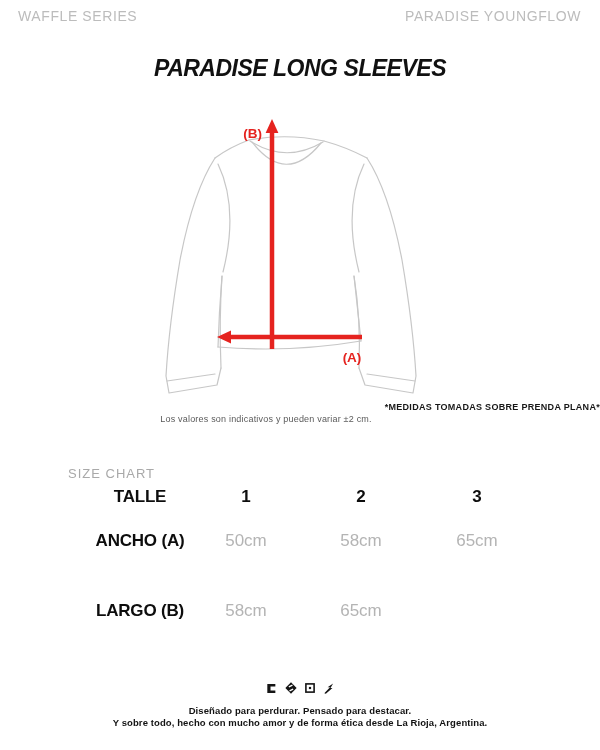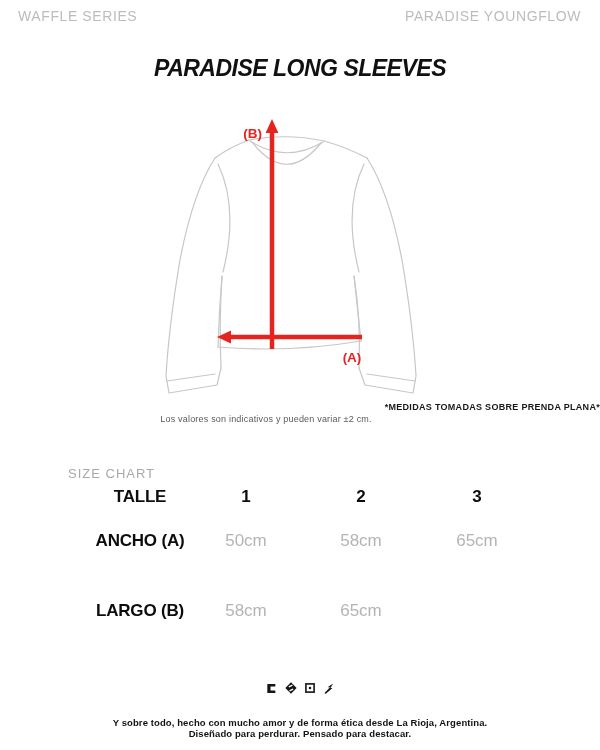--- a/index.html
+++ b/index.html
@@ -58,21 +58,21 @@
   
   .footer-icons {
     position:absolute; top:682px; left:0; width:600px; height:12px;
     display:flex; justify-content:center; align-items:center; gap:8px;
   }
   .footer-icons svg { display:block; }
   .foot-line1, .foot-line2 {
     position:absolute; left:0; width:600px; text-align:center;
     font-size:9.5px; font-weight:700; color:#131313; letter-spacing:.1px;
   }
-  .foot-line1 { top:728px;text-align:center; }
+  .foot-line1 { top:705px;text-align:center; }
   .foot-line2 { top:717px; }
 </style>
 </head>
 <body>
 
 <div class="page">
 
   <div class="meta-left">WAFFLE SERIES</div>
   <div class="meta-right">PARADISE YOUNGFLOW</div>
 

